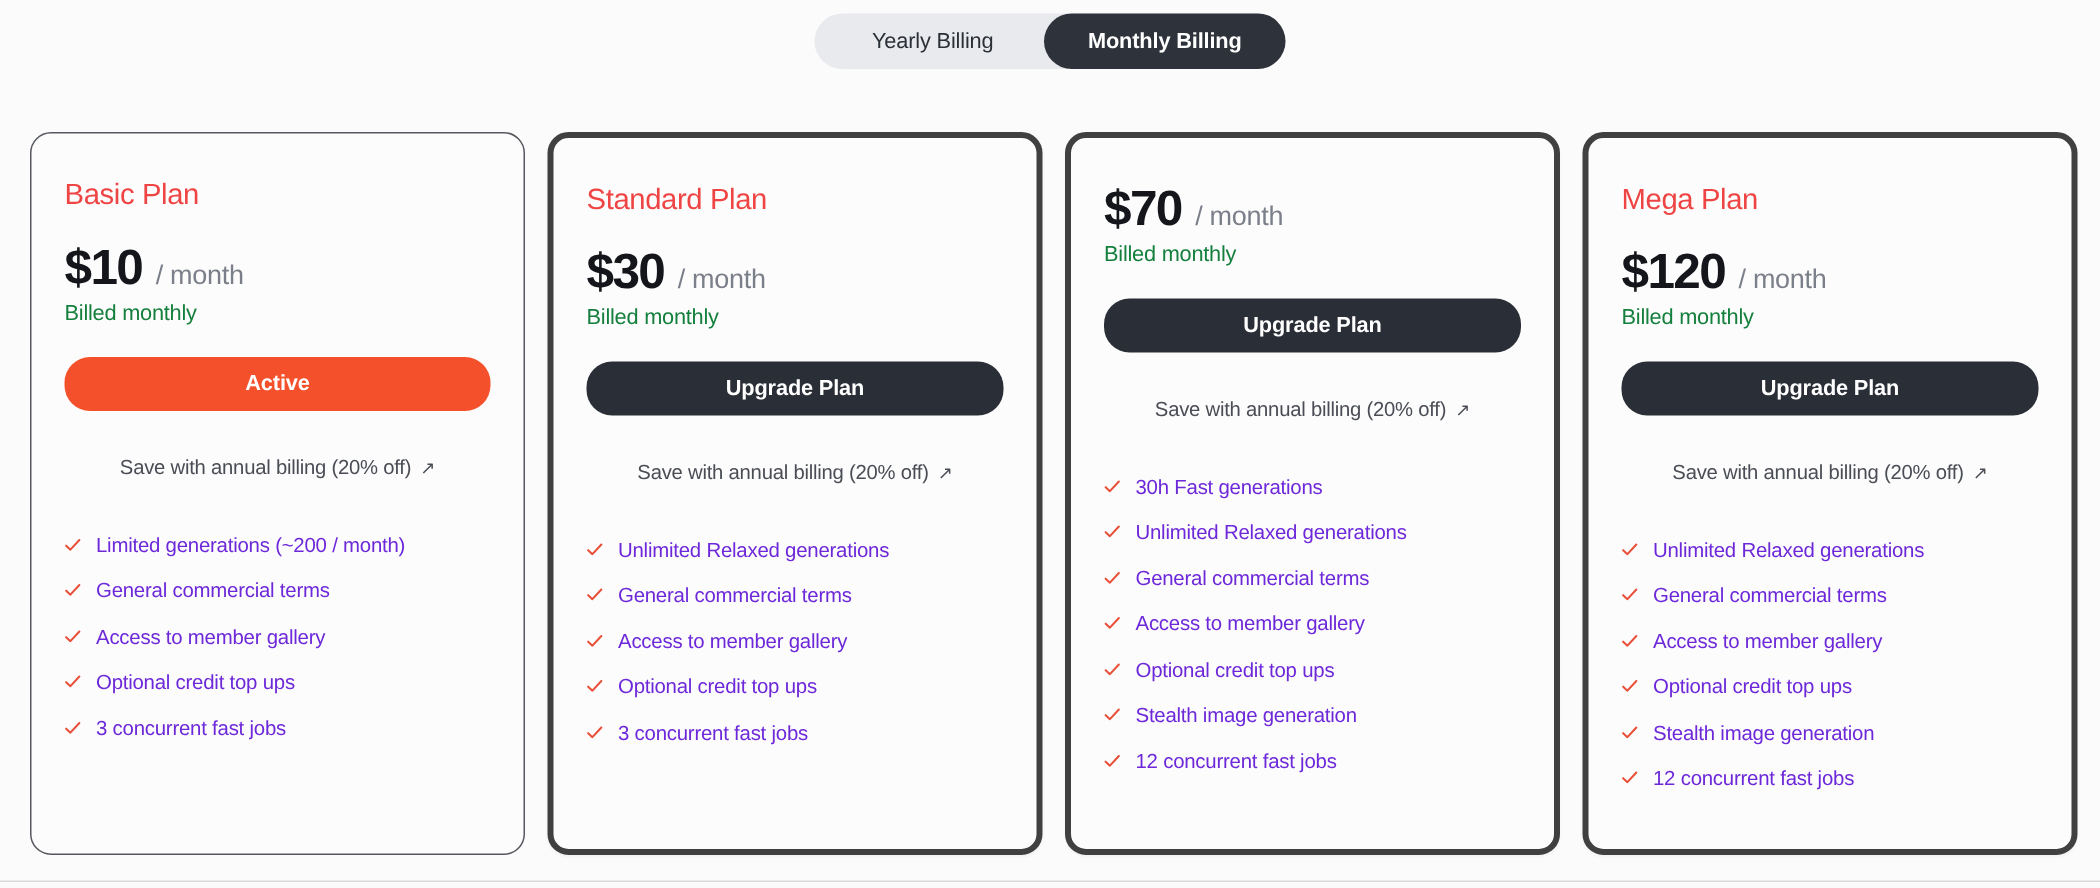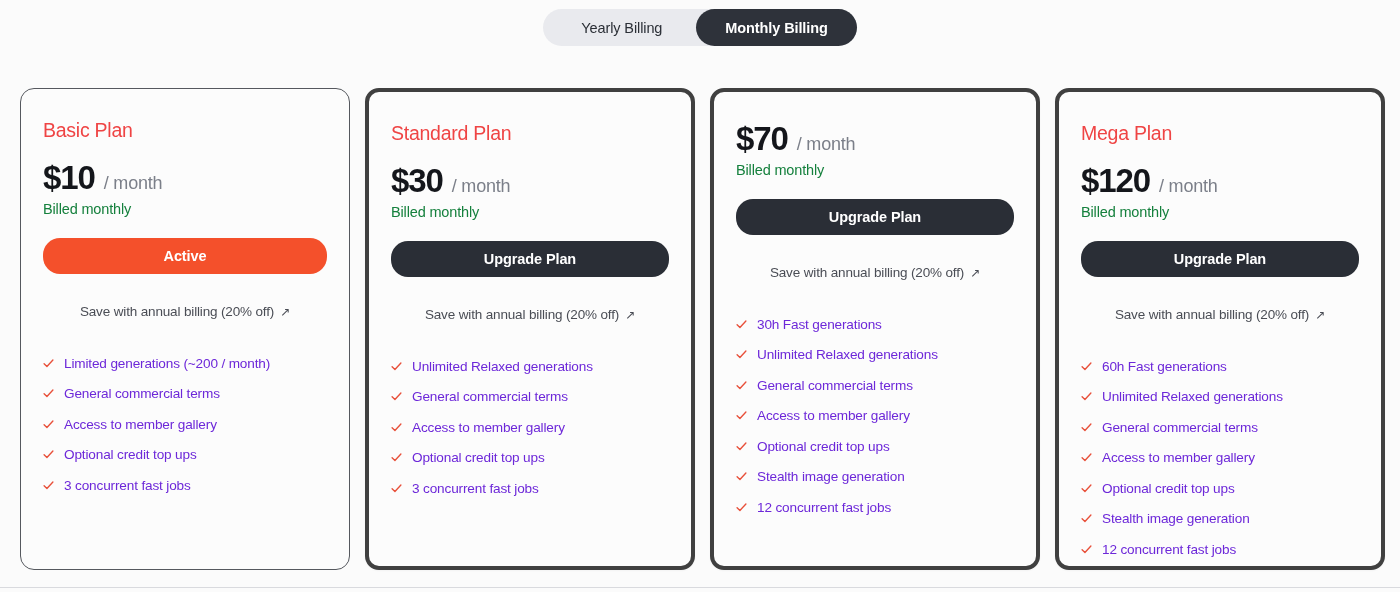--- a/index.html
+++ b/index.html
@@ -408,28 +408,20 @@
         <span>Save with annual billing (20% off)</span>
         <span class="save-arrow">↗</span>
       </div>
       <ul class="features">
         <li class="feature">
           <span class="check">
             <svg width="11" height="11" viewBox="0 0 12 12" fill="none">
               <path d="M1.2 6.3 L4.3 9.2 L10.8 2.2" stroke="#E8503A" stroke-width="1.5" stroke-linecap="round" stroke-linejoin="round"></path>
             </svg>
           </span>
-          <span>60h Fast generations</span>
-        </li>
-        <li class="feature">
-          <span class="check">
-            <svg width="11" height="11" viewBox="0 0 12 12" fill="none">
-              <path d="M1.2 6.3 L4.3 9.2 L10.8 2.2" stroke="#E8503A" stroke-width="1.5" stroke-linecap="round" stroke-linejoin="round"></path>
-            </svg>
-          </span>
           <span>Unlimited Relaxed generations</span>
         </li>
         <li class="feature">
           <span class="check">
             <svg width="11" height="11" viewBox="0 0 12 12" fill="none">
               <path d="M1.2 6.3 L4.3 9.2 L10.8 2.2" stroke="#E8503A" stroke-width="1.5" stroke-linecap="round" stroke-linejoin="round"></path>
             </svg>
           </span>
           <span>General commercial terms</span>
         </li>

